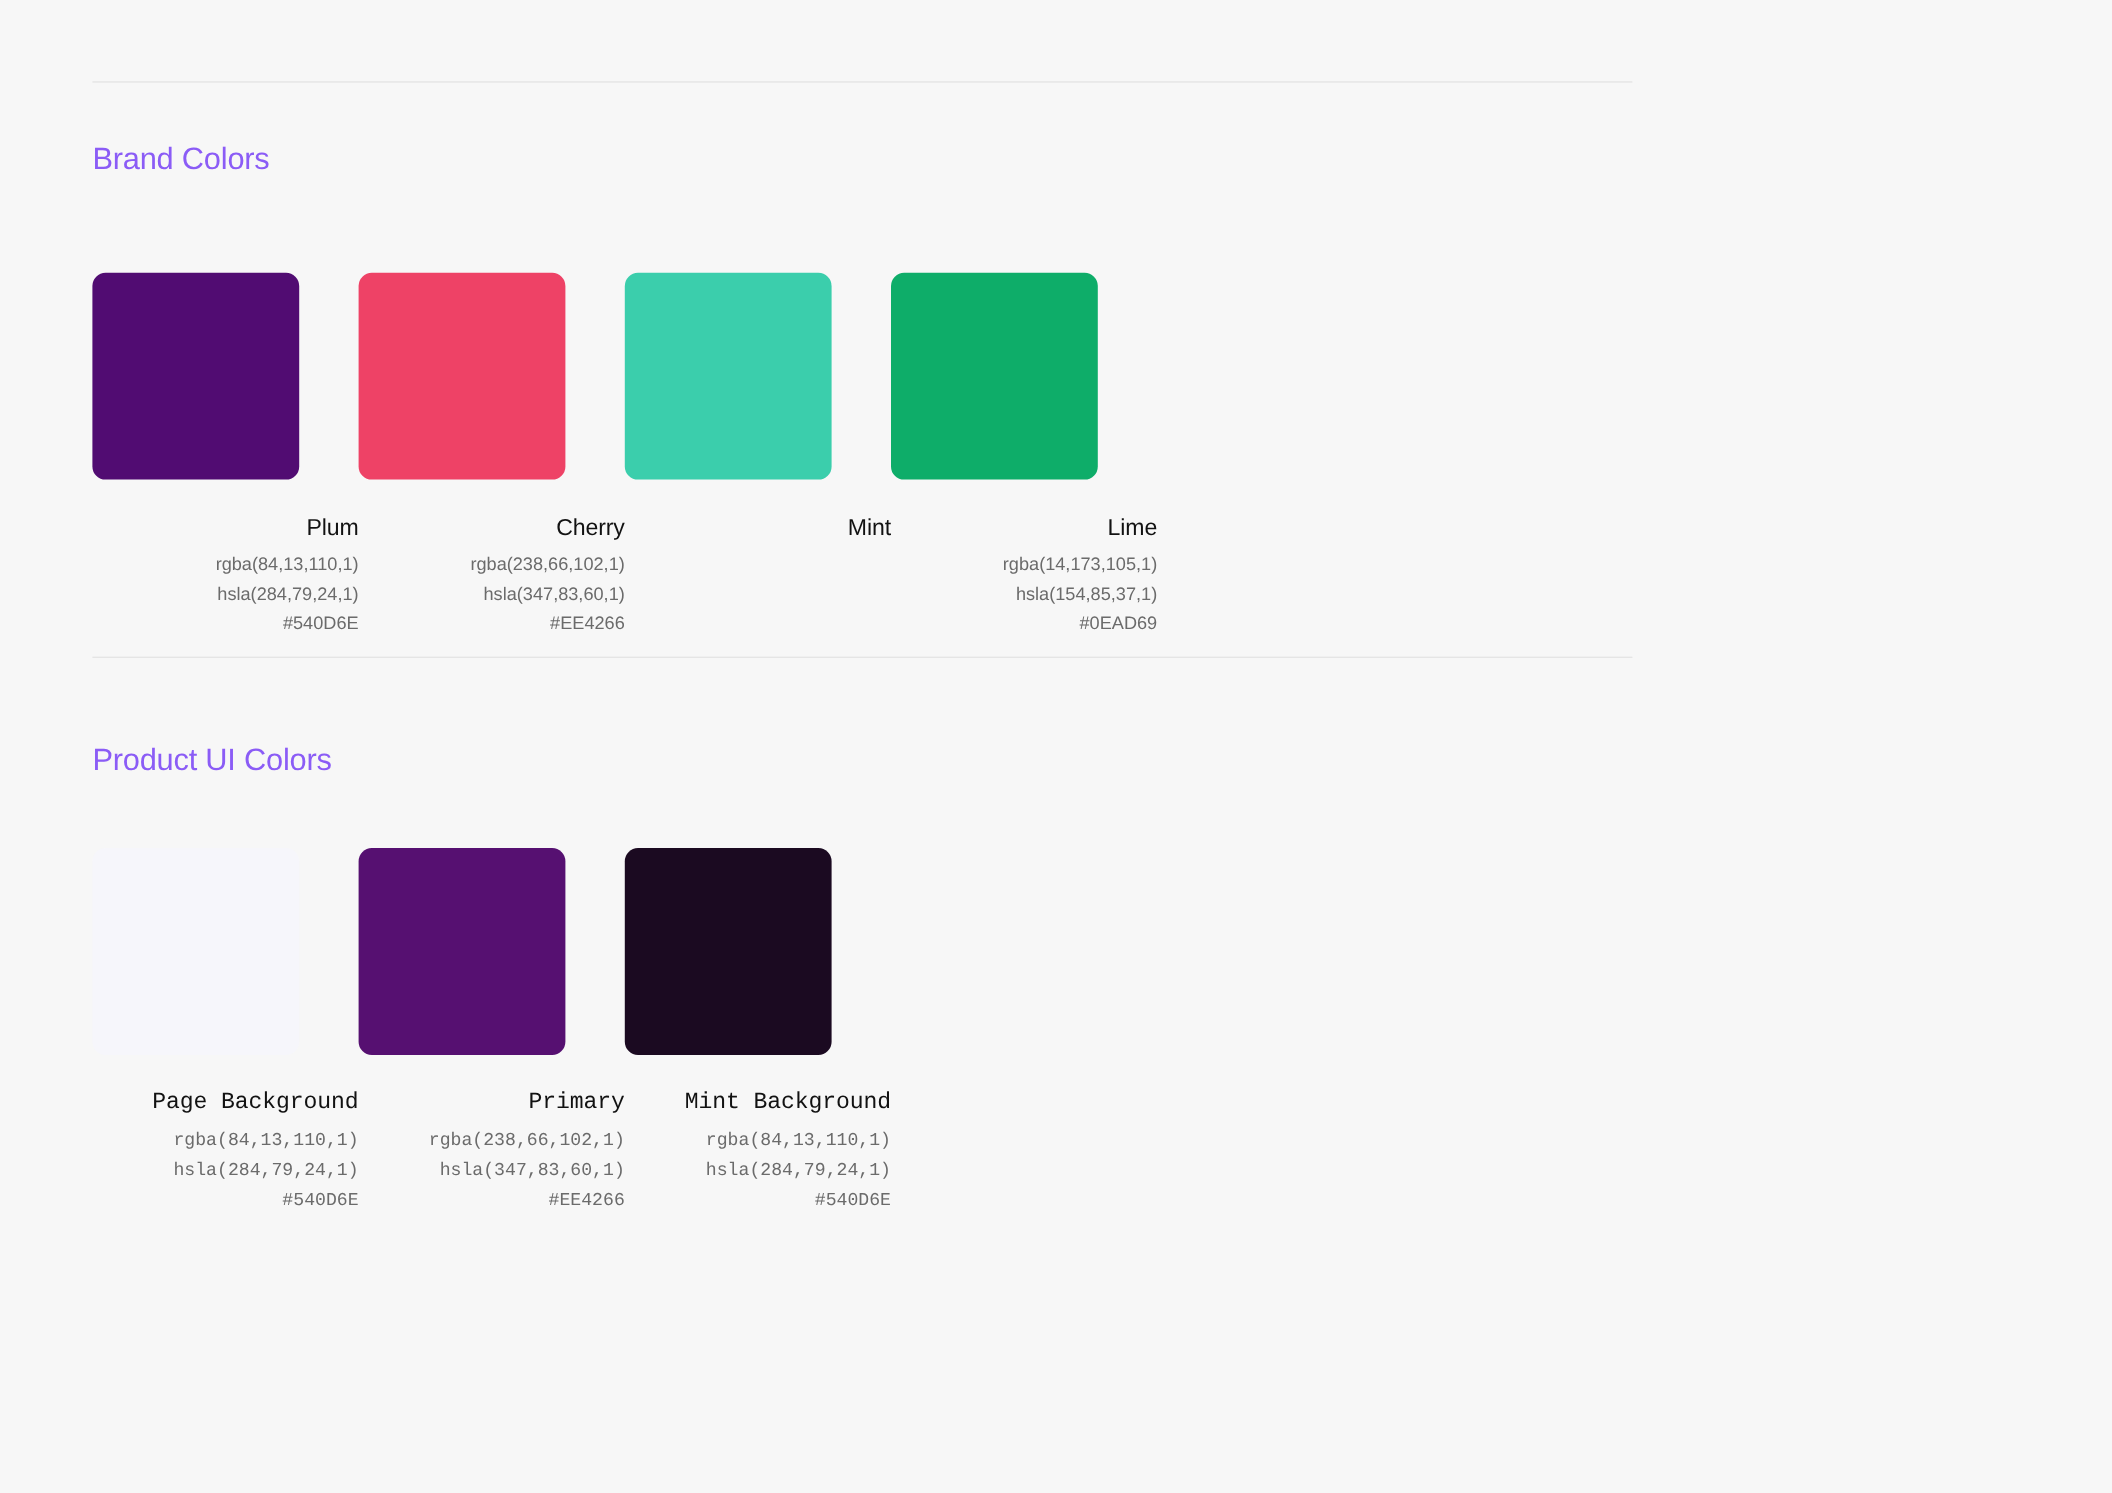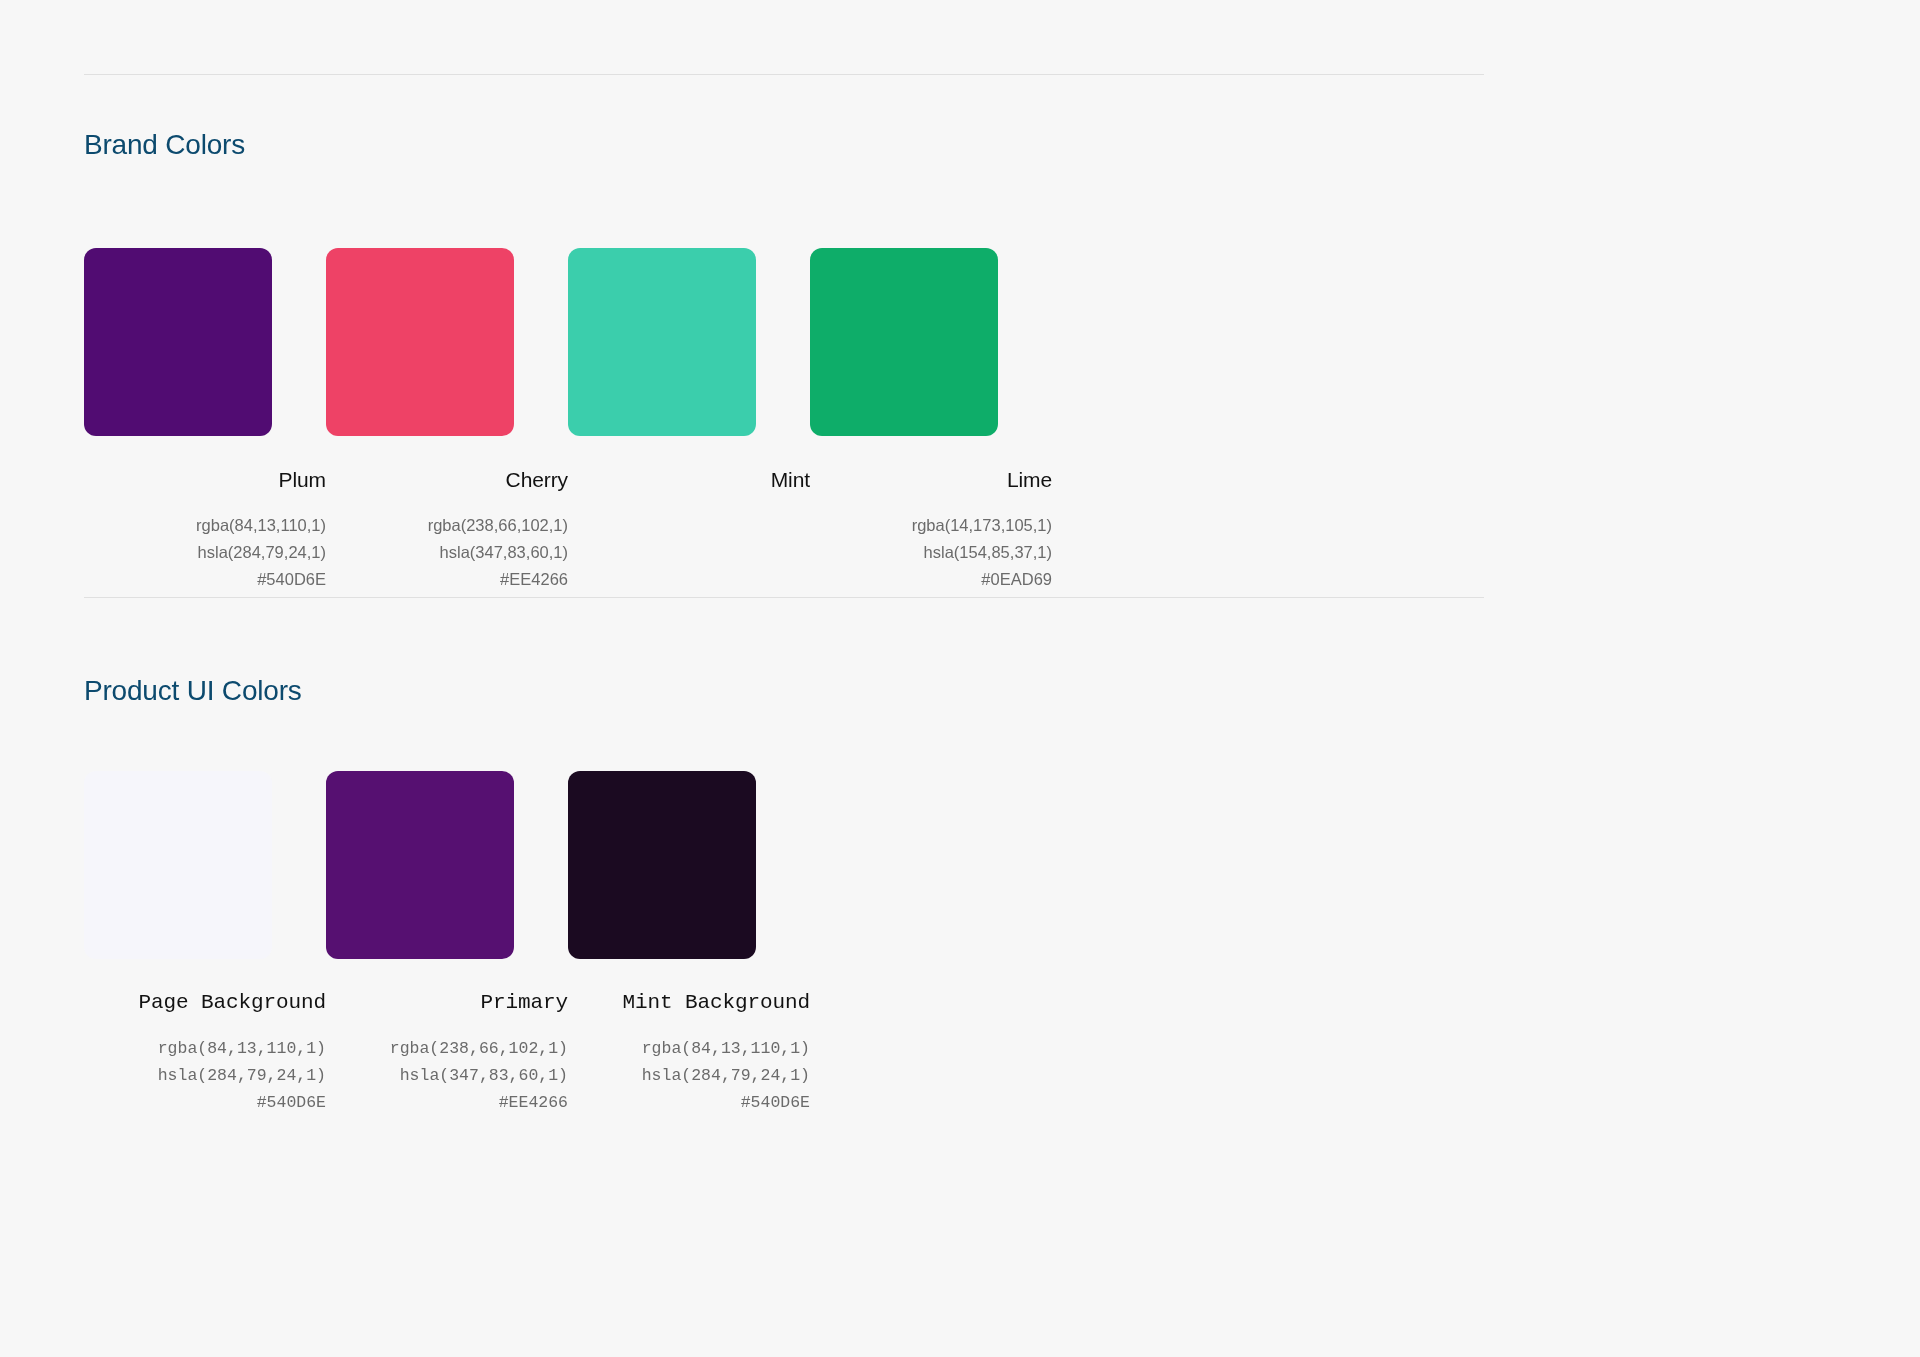--- a/index.html
+++ b/index.html
@@ -32,21 +32,21 @@
     width: 1400px;
     height: 1px;
     background: #e0e0e0;
   }
 
   .section-title {
     position: absolute;
     left: 84px;
     font-size: 28px;
     font-weight: 400;
-    color: #0c4a6e;
+    color: #8b5cf6;
     letter-spacing: -0.2px;
     line-height: 34px;
     white-space: nowrap;
   }
 
   .swatch-row {
     position: absolute;
     left: 84px;
     display: flex;
     flex-direction: row;
@@ -69,21 +69,21 @@
     margin-top: 31px;
     font-size: 21px;
     font-weight: 400;
     color: #121212;
     line-height: 26px;
     letter-spacing: -0.1px;
     white-space: nowrap;
   }
 
   .chip-values {
-    margin-top: 22px;
+    margin-top: 10px;
     display: flex;
     flex-direction: column;
     gap: 6px;
   }
 
   .chip-value {
     font-size: 16.5px;
     font-weight: 400;
     color: #6b6b6b;
     line-height: 21px;

